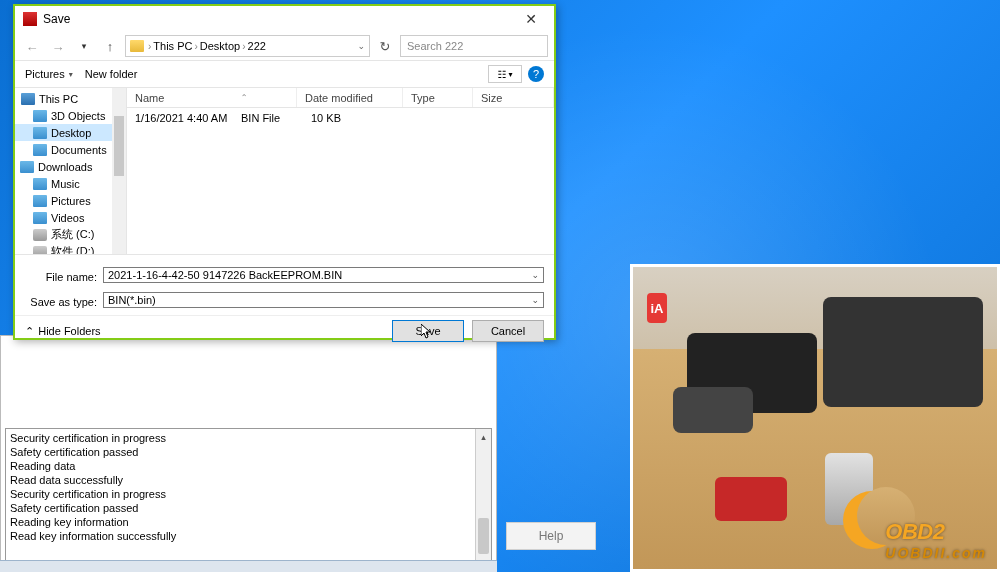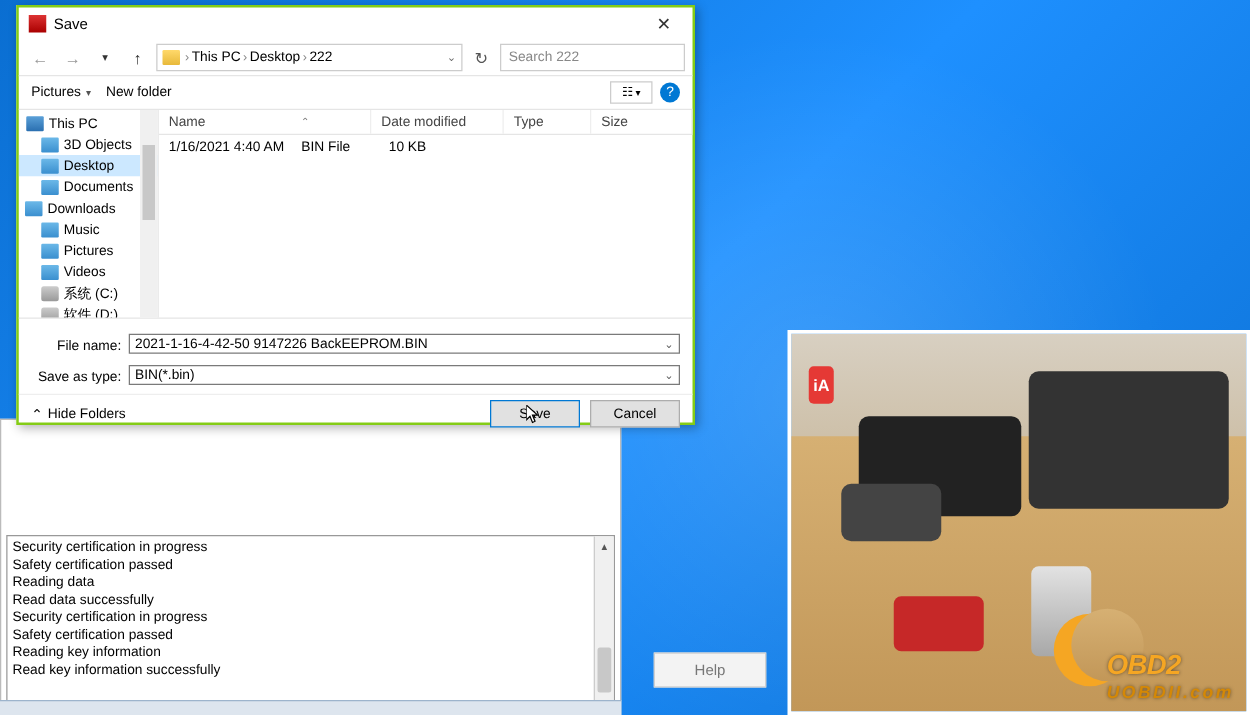--- a/index.html
+++ b/index.html
@@ -8,21 +8,21 @@
 .bg-rays { position: absolute; inset: 0; background: radial-gradient(circle at 65% 55%, rgba(255,255,255,0.15), transparent 40%); }
 
 .app-window { position: absolute; left: 0; top: 335px; width: 497px; height: 245px; background: #fff; border: 1px solid #bbb; }
 .app-content { position: absolute; left: 4px; right: 4px; top: 92px; bottom: 6px; border: 1px solid #999; background: #fff; overflow: hidden; font-size: 11px; line-height: 14px; padding: 2px 4px; }
 .app-content::-webkit-scrollbar { width: 16px; }
 .app-scrollbar { position: absolute; right: 0; top: 0; bottom: 0; width: 16px; background: #f0f0f0; border-left: 1px solid #ccc; }
 .app-sb-up, .app-sb-down { height: 16px; display: flex; align-items: center; justify-content: center; font-size: 9px; color: #555; }
 .app-sb-down { position: absolute; bottom: 0; left: 0; right: 0; }
 .app-sb-thumb { position: absolute; left: 2px; right: 2px; bottom: 18px; height: 36px; background: #c8c8c8; border-radius: 2px; }
 
-.help-btn { position: absolute; left: 523px; top: 522px; width: 90px; height: 28px; background: #f3f3f3; border: 1px solid #d0d0d0; font-size: 12px; color: #777; text-align: center; line-height: 26px; }
+.help-btn { position: absolute; left: 506px; top: 522px; width: 90px; height: 28px; background: #f3f3f3; border: 1px solid #d0d0d0; font-size: 12px; color: #777; text-align: center; line-height: 26px; }
 
 .save-dialog { position: absolute; left: 13px; top: 4px; width: 543px; height: 336px; background: #fff; border: 2px solid #84cc16; box-shadow: 2px 2px 8px rgba(0,0,0,0.3); }
 .titlebar { height: 26px; display: flex; align-items: center; padding: 0 2px 0 8px; font-size: 12px; }
 .titlebar .icon { width: 14px; height: 14px; background: linear-gradient(#d33, #a00); margin-right: 6px; }
 .titlebar .spacer { flex: 1; }
 .titlebar .close { width: 42px; height: 22px; display: flex; align-items: center; justify-content: center; font-size: 14px; color: #333; }
 
 .addressbar { height: 28px; display: flex; align-items: center; padding: 0 6px; gap: 4px; }
 .nav-btn { width: 22px; height: 22px; display: flex; align-items: center; justify-content: center; color: #999; font-size: 13px; }
 .nav-btn.active { color: #333; }

